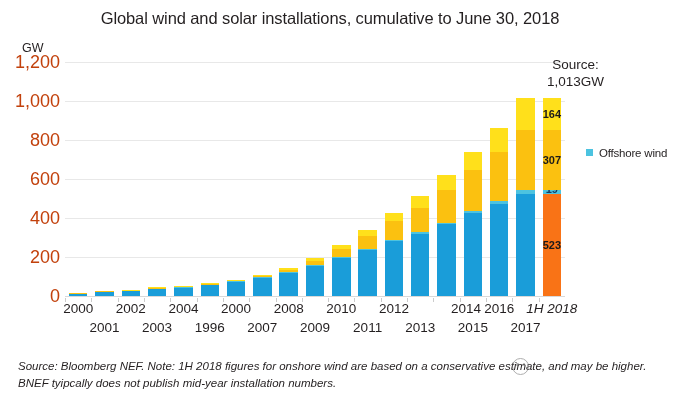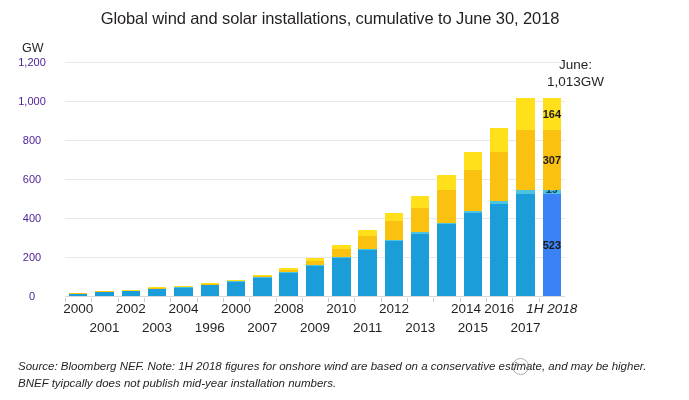--- a/index.html
+++ b/index.html
@@ -54,23 +54,23 @@
     height: 1px;
     background: #e8e8e8;
   }
   .gridline.baseline {
     background: #d9d9d9;
   }
   .ytick-label {
     position: absolute;
     right: 0;
     width: 56px;
-    text-align: center;
-    font-size: 11px;
-    color: #4c1d95;
+    text-align: right;
+    font-size: 18px;
+    color: #c2410c;
     transform: translateY(-50%);
   }
   #y-axis-labels {
     position: absolute;
     left: 0px;
     top: 62px;
     width: 60px;
     height: 234px;
   }
 
@@ -346,21 +346,21 @@
         <div class="seg" style="height: 49.53px; background: rgb(251, 193, 16);"></div>
         <div class="seg" style="height: 23.595px; background: rgb(255, 224, 27);"></div>
       </div>
       <div class="bar-col" style="left: 451.316px; width: 18.4211px;">
         <div class="seg" style="height: 101.985px; background: rgb(26, 157, 217);"></div>
         <div class="seg" style="height: 3.705px; background: rgb(76, 195, 224);"></div>
         <div class="seg" style="height: 59.865px; background: rgb(251, 193, 16);"></div>
         <div class="seg" style="height: 31.98px; background: rgb(255, 224, 27);"></div>
       </div>
       <div class="bar-col" style="left: 477.632px; width: 18.4211px;">
-        <div class="seg" style="height: 101.985px; background: #3b82f6;">
+        <div class="seg" style="height: 101.985px; background: #f97316;">
           <span class="seg-label">523</span>
         </div>
         <div class="seg" style="height: 3.705px; background: rgb(76, 195, 224);">
           <span class="seg-label offshore-lab">19</span>
         </div>
         <div class="seg" style="height: 59.865px; background: rgb(251, 193, 16);">
           <span class="seg-label">307</span>
         </div>
         <div class="seg" style="height: 31.98px; background: rgb(255, 224, 27);">
           <span class="seg-label">164</span>
@@ -404,25 +404,29 @@
     <div class="xtick-sep" style="left: 394.737px;"></div>
     <div class="xtick row0" style="left: 411.211px; width: 46px;">2016</div>
     <div class="xtick-sep" style="left: 421.053px;"></div>
     <div class="xtick row1" style="left: 437.526px; width: 46px;">2017</div>
     <div class="xtick-sep" style="left: 447.368px;"></div>
     <div class="xtick row0" style="left: 454.842px; width: 64px; font-style: italic;">1H 2018</div>
     <div class="xtick-sep" style="left: 473.684px;"></div>
   </div>
 
 <div id="total-annotation">
-  <div>June:</div>
+  <div>Source:</div>
   <div>1,013GW</div>
 </div>
 
 <div id="legend">
+    <div class="legend-item">
+      <span class="legend-swatch" style="background: rgb(76, 195, 224);"></span>
+      <span class="legend-label">Offshore wind</span>
+    </div>
   </div>
 
 <div id="source-note">
   <span>Source: Bloomberg NEF. Note: 1H 2018 figures for onshore wind are based on a conservative estimate, and may be</span>
   <span>higher. BNEF tyipcally does not publish mid-year installation numbers.</span>
 </div>
 
 <div id="watermark">
   <span id="watermark-logo"></span>
 </div>

